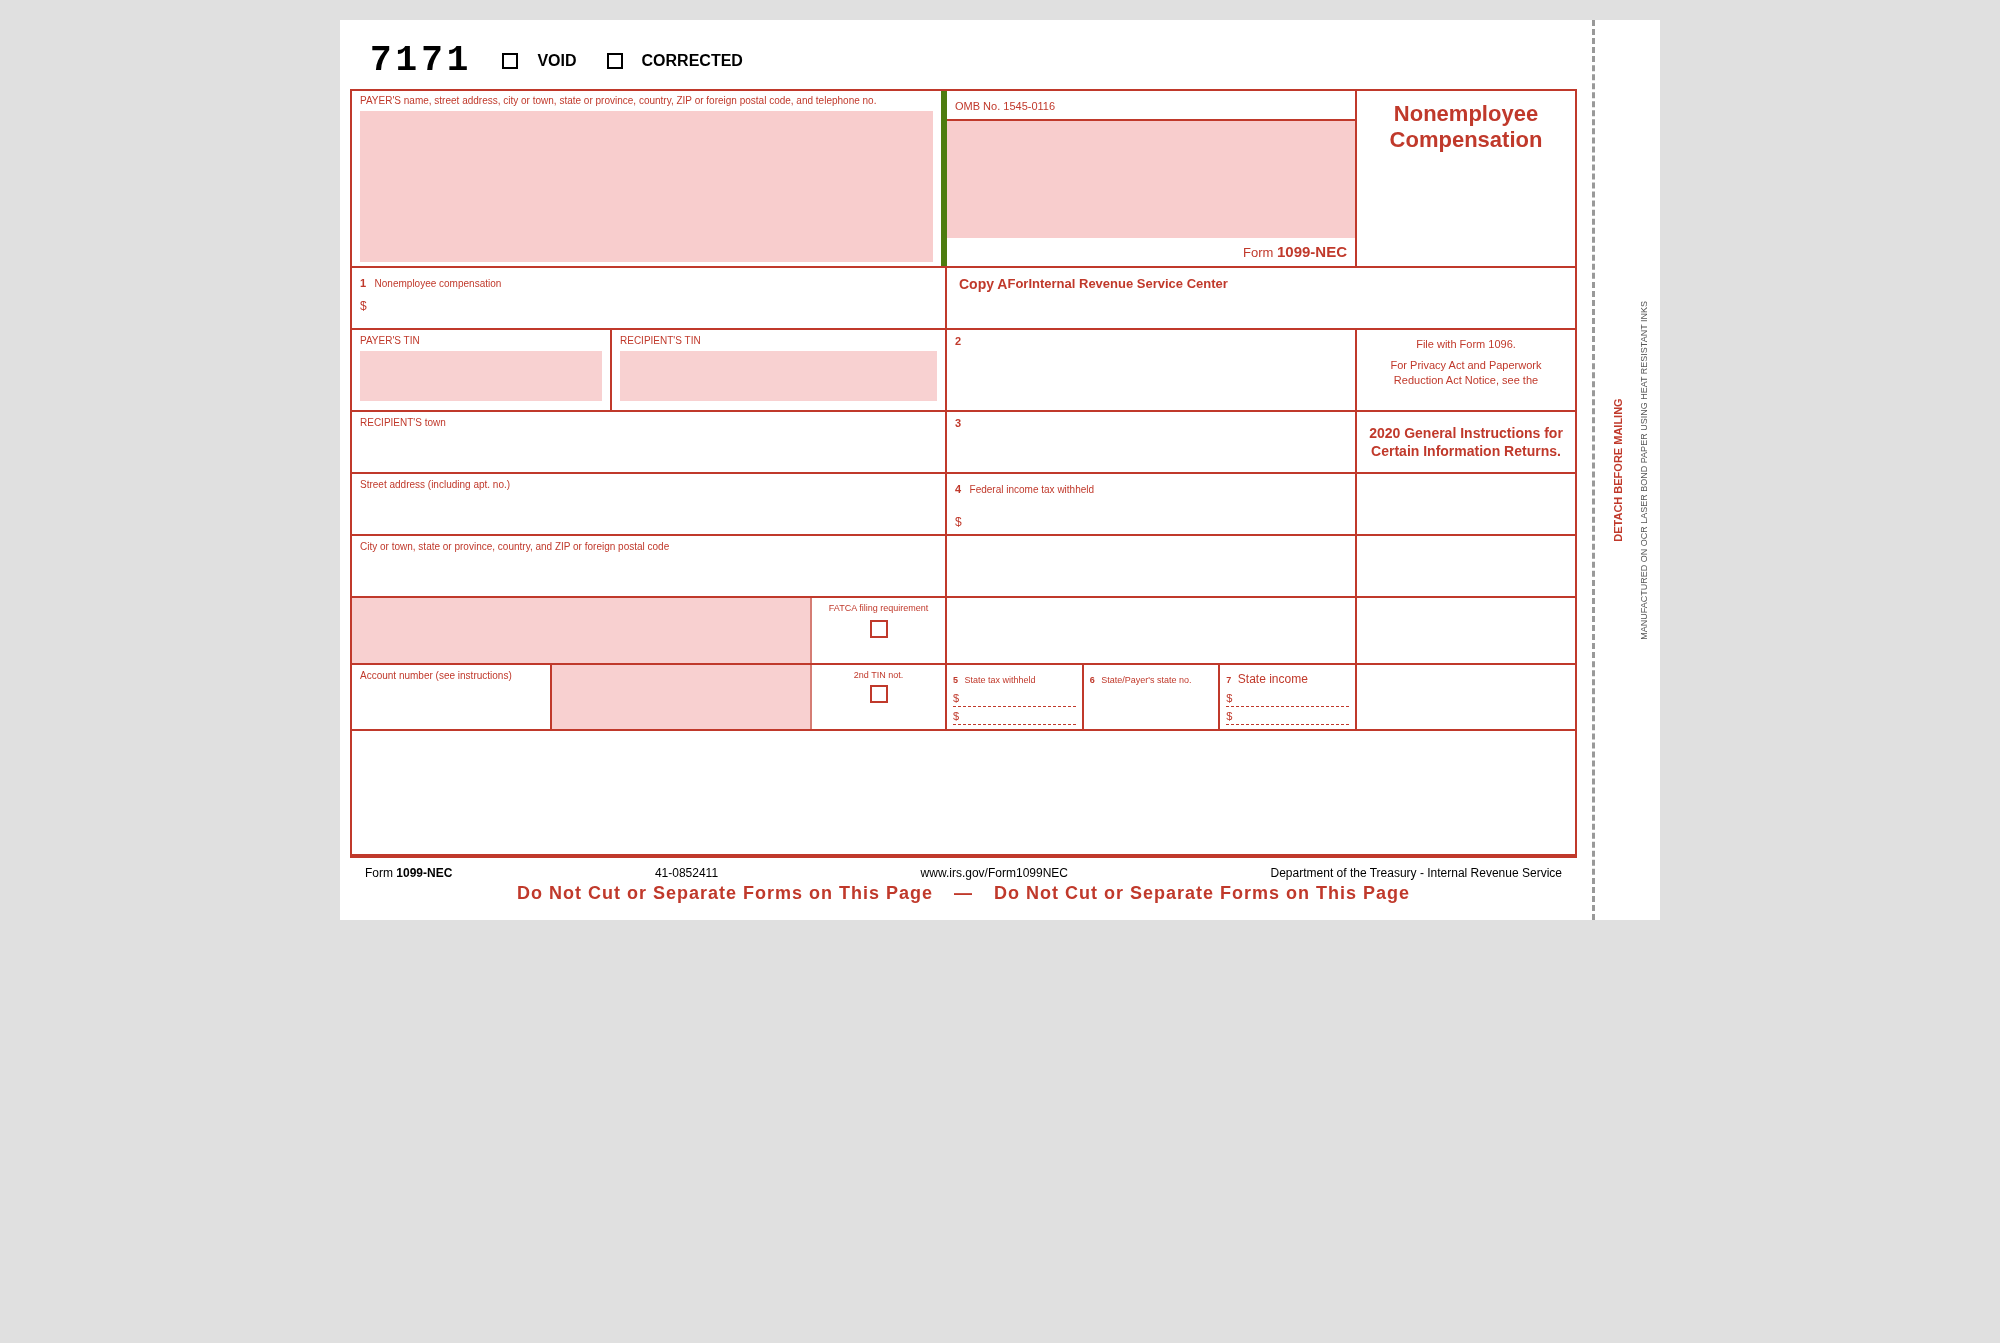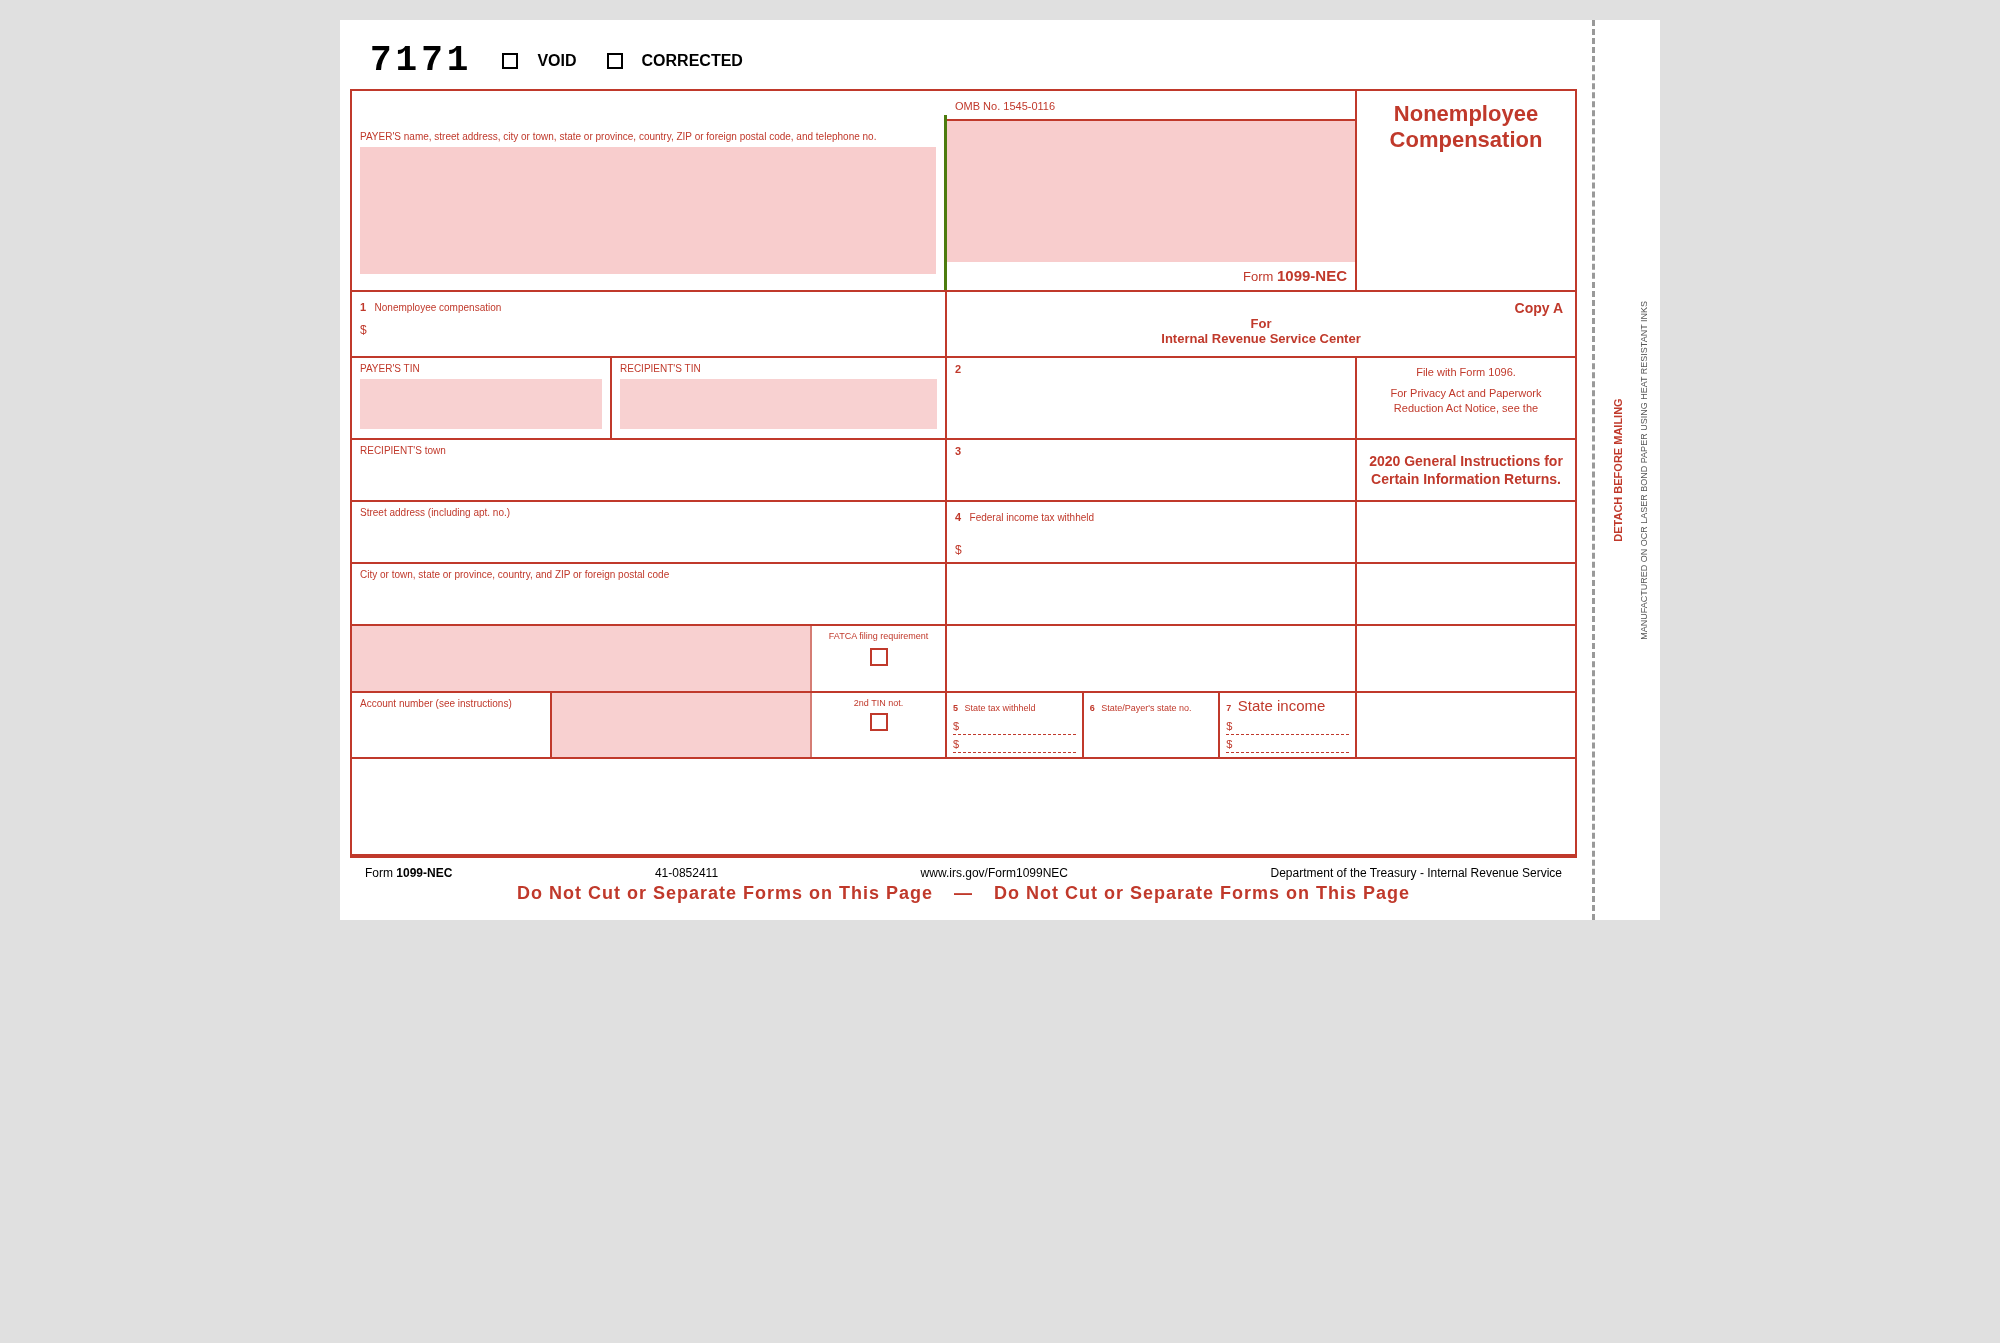--- a/index.html
+++ b/index.html
@@ -302,26 +302,25 @@
     }
 
     .row-payer-full {
       display: flex;
       border-bottom: 2px solid #c0392b;
     }
 
     
     .payer-section-left {
       flex: 0 0 595px;
-      border-right: 3px solid #4d7c0f;
+      border-right: 6px solid #4d7c0f;
       min-height: 175px;
-      padding: 16px 8px;
-      display: flex;
-      flex-direction: column;
-      margin-top: 24px;
+      padding: 4px 8px;
+      display: flex;
+      flex-direction: column;
     }
     .payer-input-area {
       background: #f5b8b8;
       flex: 1;
       margin-top: 5px;
       opacity: 0.7;
     }
 
     .payer-section-right {
       flex: 1;
@@ -360,21 +359,21 @@
     .field-1-section {
       flex: 0 0 595px;
       border-right: 2px solid #c0392b;
       padding: 5px 8px;
       min-height: 60px;
     }
     .copy-a-section {
       flex: 1;
       padding: 8px 12px;
       display: flex;
-      flex-direction: column;
+      flex-direction: row;
     }
   </style>
 </head>
 <body>
 
 <div class="page-wrapper">
 
   <div class="main-content">
 
     <div class="header-row">
@@ -513,21 +512,21 @@
             <span style="font-size:9px; color:#c0392b; margin-left:2px;">State tax withheld</span>
             <div style="font-size:11px; color:#c0392b; margin-top:5px; border-bottom:1px dashed #c0392b; padding-bottom:2px;">$</div>
             <div style="font-size:11px; color:#c0392b; margin-top:3px; border-bottom:1px dashed #c0392b; padding-bottom:2px;">$</div>
           </div>
           <div class="state-field-6">
             <div style="font-size:9px; font-weight:bold; color:#c0392b; display:inline;">6</div>
             <span style="font-size:9px; color:#c0392b; margin-left:2px;">State/Payer's state no.</span>
           </div>
           <div class="state-field-7">
             <div style="font-size:9px; font-weight:bold; color:#c0392b; display:inline;">7</div>
-            <span style="font-size:15px; color:#c0392b; margin-left:2px;">State income</span>
+            <span style="font-size:12px; color:#c0392b; margin-left:2px;">State income</span>
             <div style="font-size:11px; color:#c0392b; margin-top:5px; border-bottom:1px dashed #c0392b; padding-bottom:2px;">$</div>
             <div style="font-size:11px; color:#c0392b; margin-top:3px; border-bottom:1px dashed #c0392b; padding-bottom:2px;">$</div>
           </div>
         </div>
         <div style="flex:0 0 220px; border-left:2px solid #c0392b;"></div>
       </div>
 
     </div>
 
     <div class="bottom-bar">

